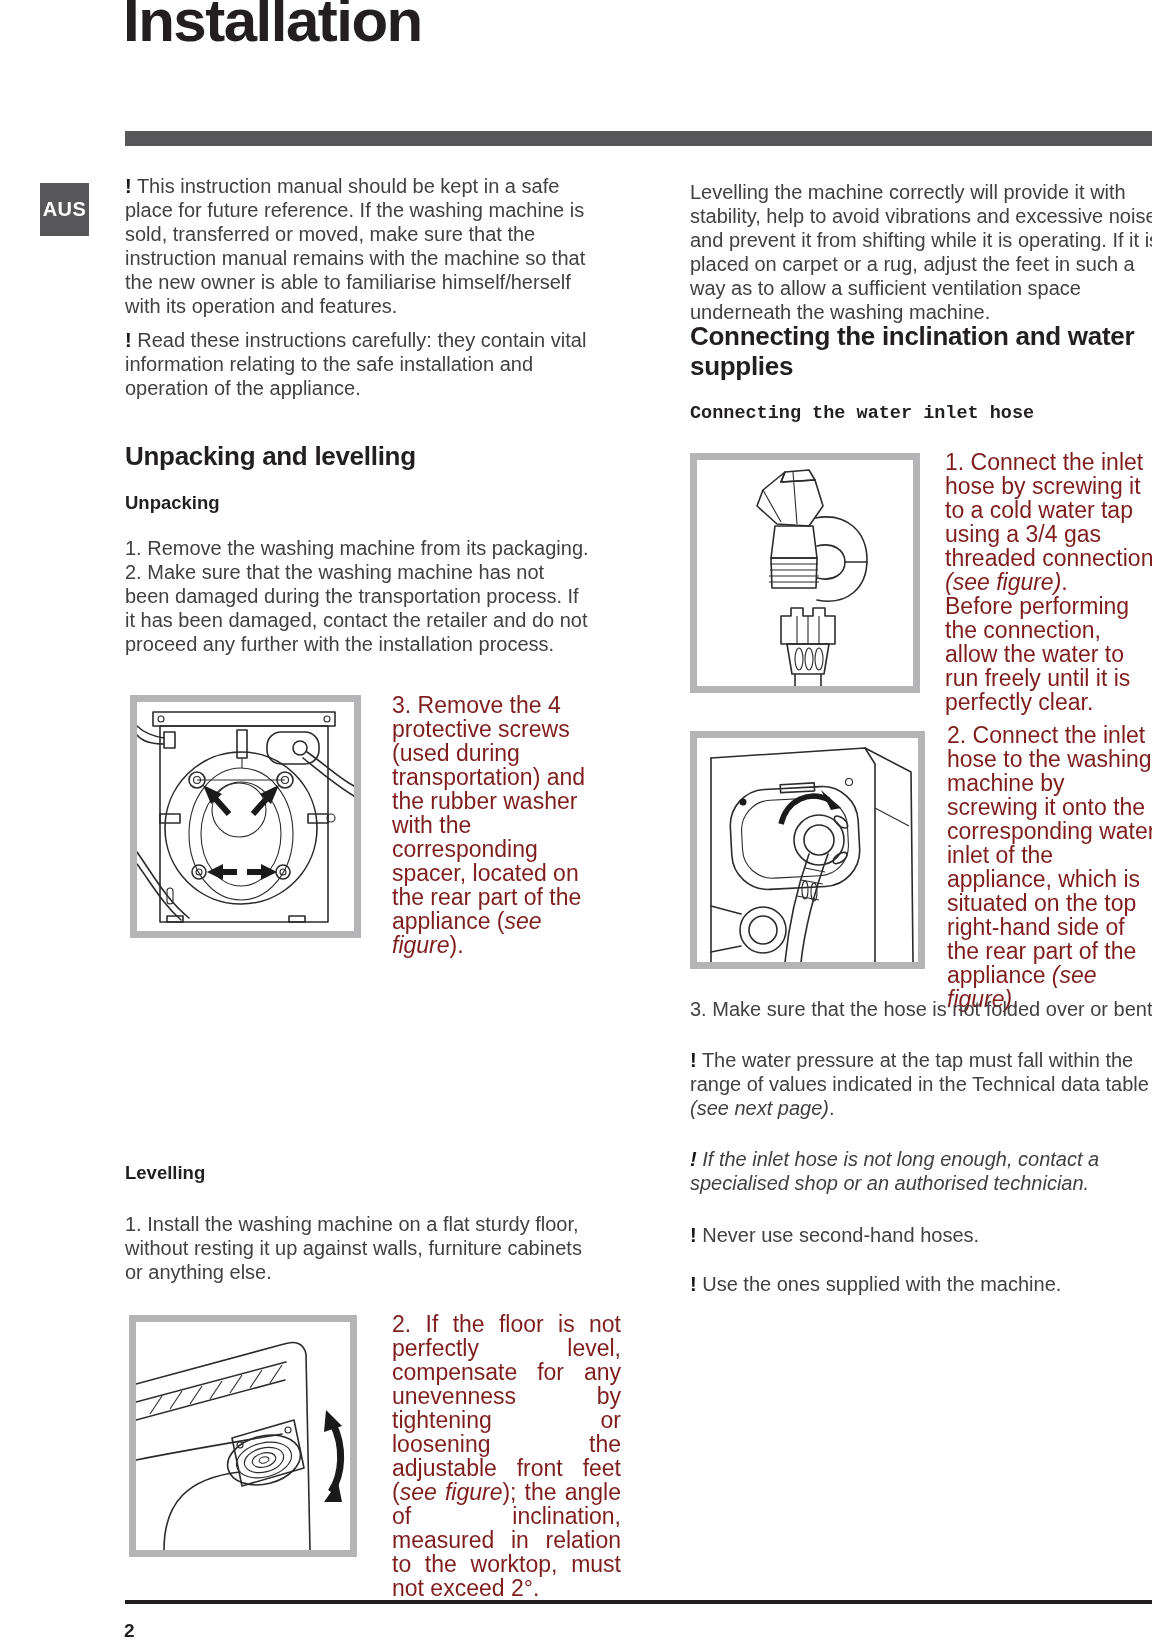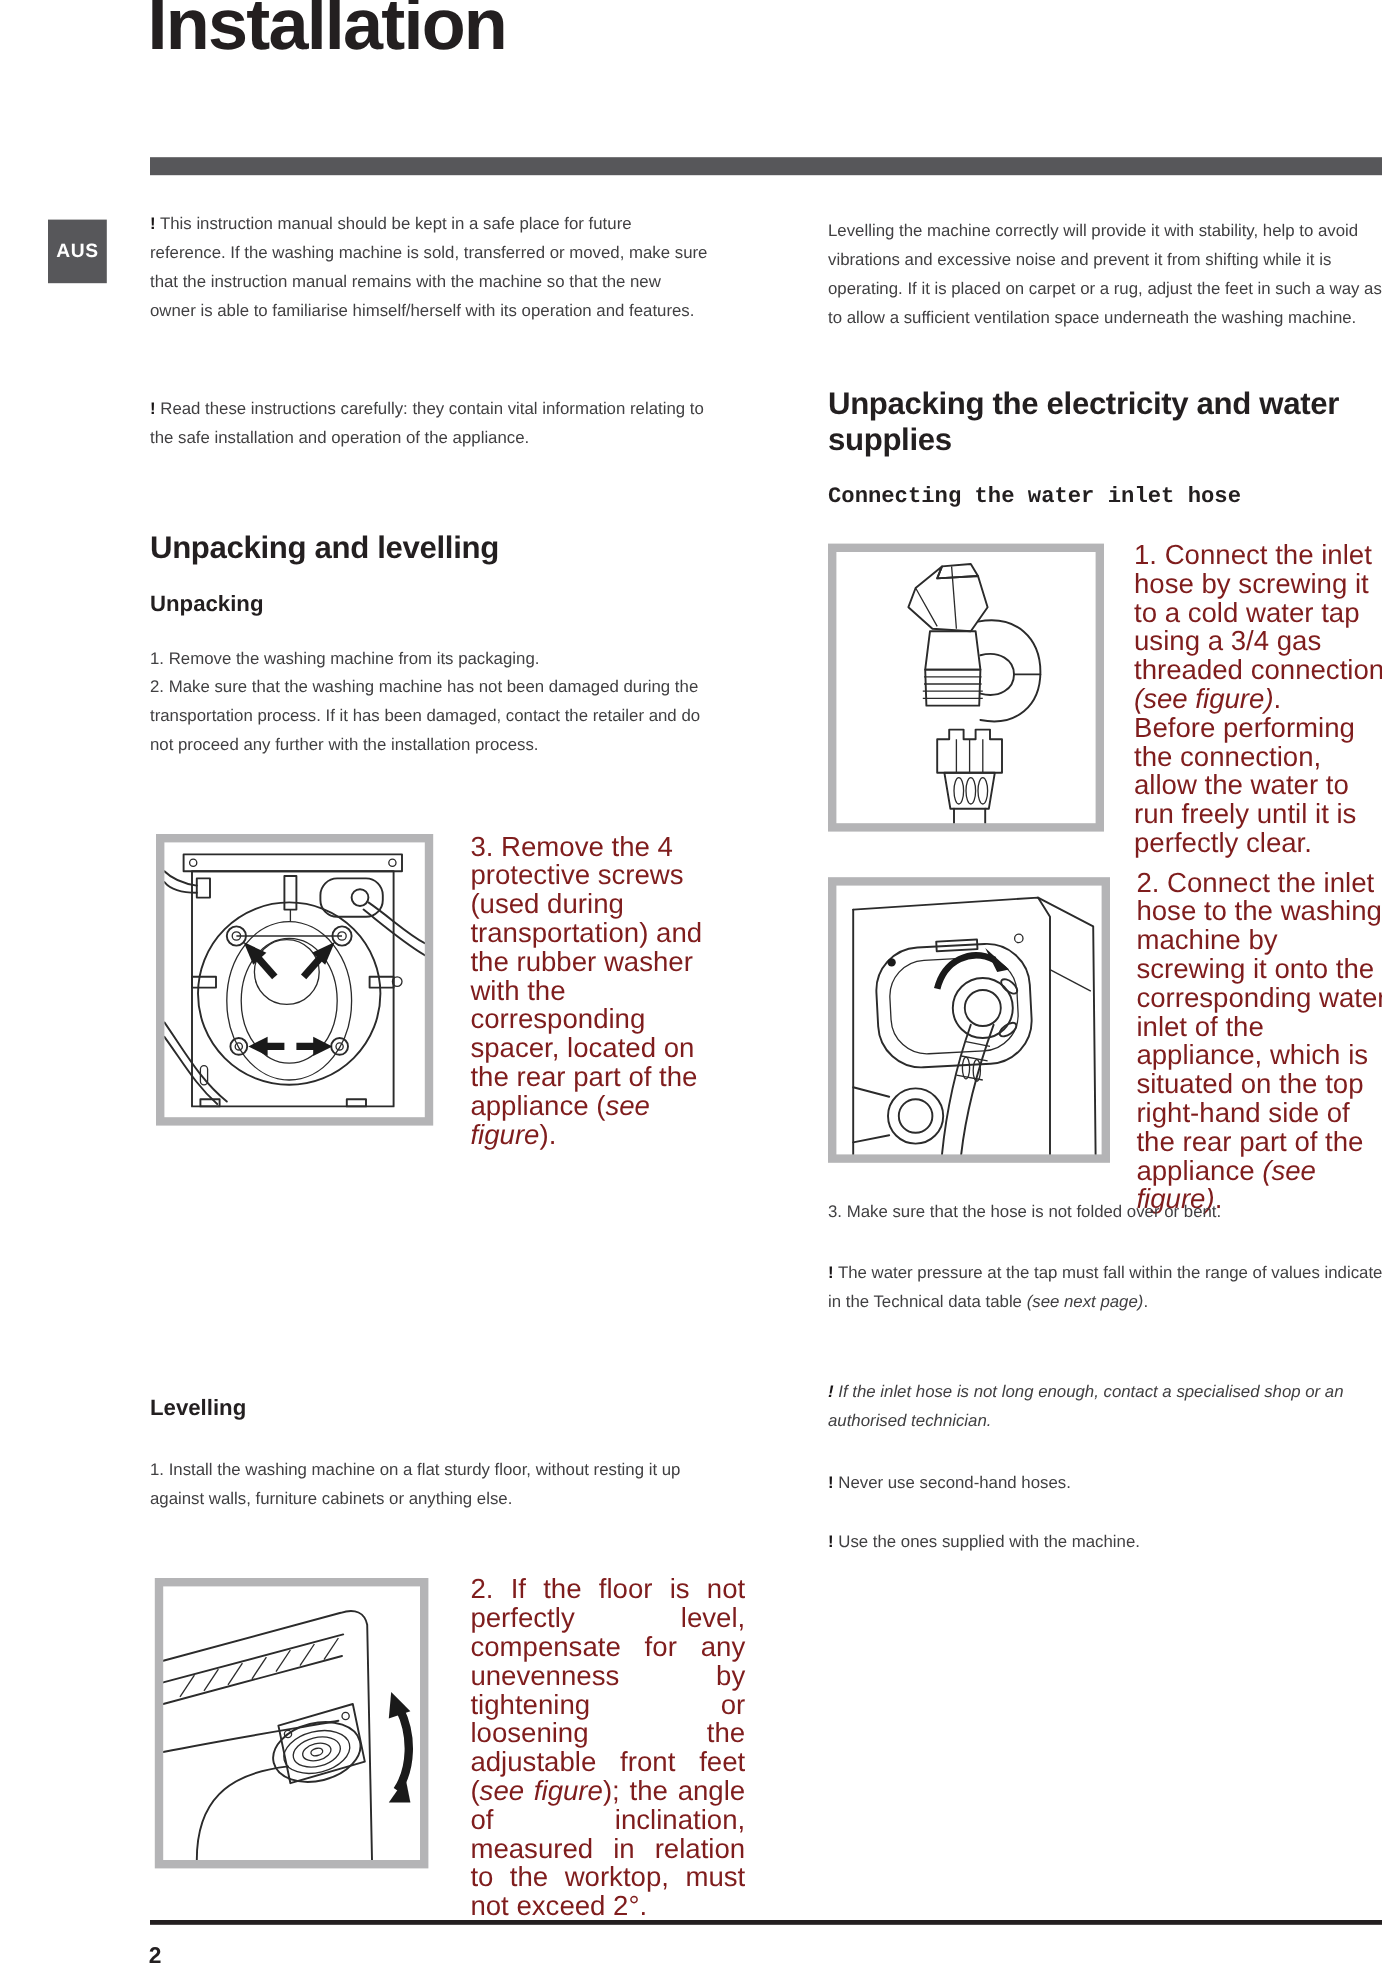--- a/index.html
+++ b/index.html
@@ -1,23 +1,23 @@
 <!DOCTYPE html>
 <html><head>
 <meta charset="utf-8">
 <style>
   html,body{margin:0;padding:0;background:#ffffff;}
   .page{position:relative;width:1152px;height:1649px;background:#fff;overflow:hidden;
         font-family:"Liberation Sans",sans-serif;color:#414042;margin-left:40px;}
   .abs{position:absolute;}
   .title{font-size:60px;font-weight:bold;color:#231f20;letter-spacing:-1.5px;line-height:1.05;}
   .bar{background:#57575a;}
-  .aus{background:#57575a;color:#ffffff;font-weight:bold;font-size:16px;
+  .aus{background:#57575a;color:#ffffff;font-weight:bold;font-size:20px;
        display:flex;align-items:center;justify-content:center;letter-spacing:.5px;}
-  .body-text{font-size:14px;line-height:24px;color:#414042;}
+  .body-text{font-size:20px;line-height:24px;color:#414042;}
   .pre{white-space:pre-line;}
   .h2{font-size:26px;font-weight:bold;color:#231f20;line-height:30px;letter-spacing:-.3px;}
   .h3{font-size:18.5px;font-weight:bold;color:#231f20;line-height:22px;}
   .bang{font-weight:bold;color:#191516;}
   .fig{border:7px solid #b4b4b6;background:#fff;box-sizing:border-box;}
   .fig svg{display:block;width:100%;height:100%;}
   .caption{font-size:23px;line-height:24px;color:#7f1d1d;}
   .just{text-align:justify;}
   .rule{background:#231f20;}
   .pagenum{font-size:19px;font-weight:bold;color:#231f20;}
@@ -146,21 +146,21 @@
       <path class="arr" style="stroke-width:7" d="M197,102 C208,124 207,152 195,170"></path>
       <polygon class="blk" points="190,88 206,104 188,110"></polygon>
       <polygon class="blk" points="188,180 202,160 206,180"></polygon>
     </svg>
   </div>
 
   <div class="abs caption just" style="left:352px;top:1312px;width:229px;"><span>2. If the floor is not perfectly level, compensate for any unevenness by tightening or loosening the adjustable front feet (</span><em>see figure</em><span>); the angle of inclination, measured in relation to the worktop, must not exceed 2°.</span></div>
 
   <div class="abs body-text" style="left:650px;top:180px;width:473px;">Levelling the machine correctly will provide it with stability, help to avoid vibrations and excessive noise and prevent it from shifting while it is operating. If it is placed on carpet or a rug, adjust the feet in such a way as to allow a sufficient ventilation space underneath the washing machine.</div>
 
-  <div class="abs h2" style="left:650px;top:321px;width:455px;">Unpacking the electricity and water supplies</div>
+  <div class="abs h2" style="left:650px;top:321px;width:455px;">Connecting the inclination and water supplies</div>
 
   <div class="abs h3" style="left:650px;top:403px;width:465px;font-family:Liberation Mono, monospace;">Connecting the water inlet hose</div>
 
   <div class="abs fig" style="left:650px;top:453px;width:230px;height:240px;">
     <svg viewBox="0 0 216 226">
 
       <path class="ln" d="M118,58 C150,52 170,72 170,100 C170,128 150,146 120,140"></path>
       <path class="ln" d="M120,86 C136,82 148,90 148,102 C148,114 136,122 120,118"></path>
       <line class="ln" x1="148" y1="102" x2="170" y2="102"></line>
 

